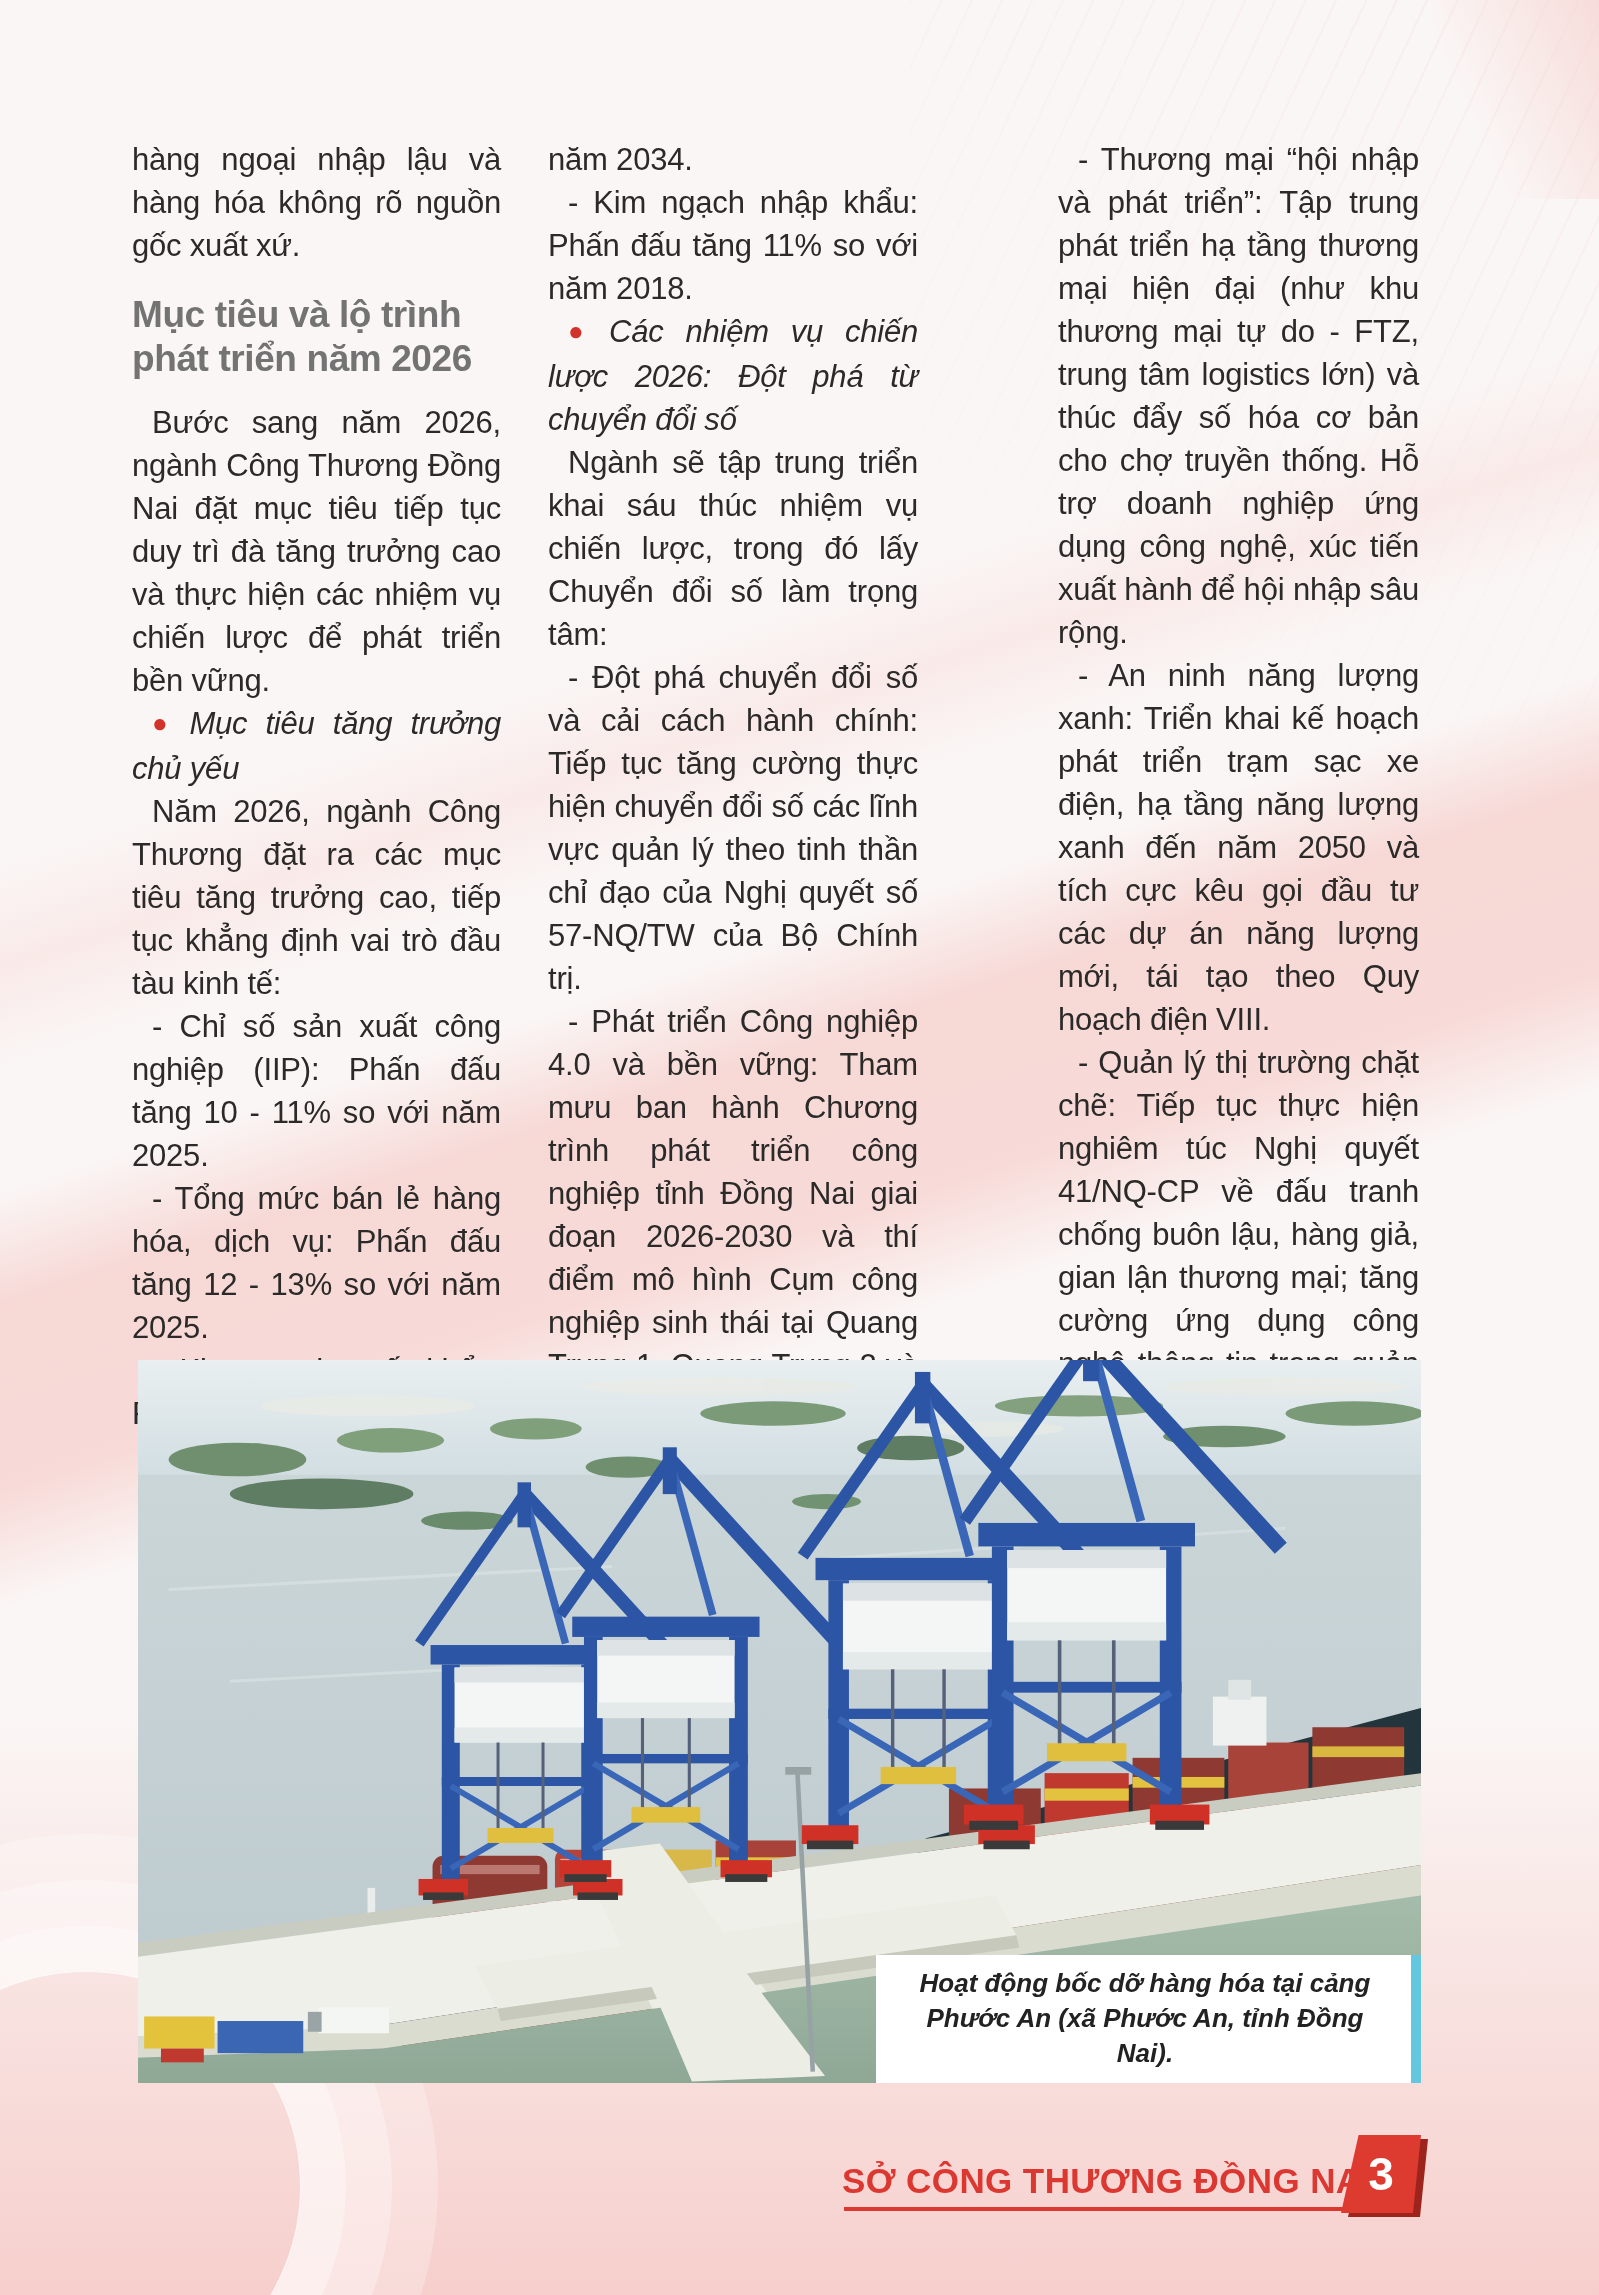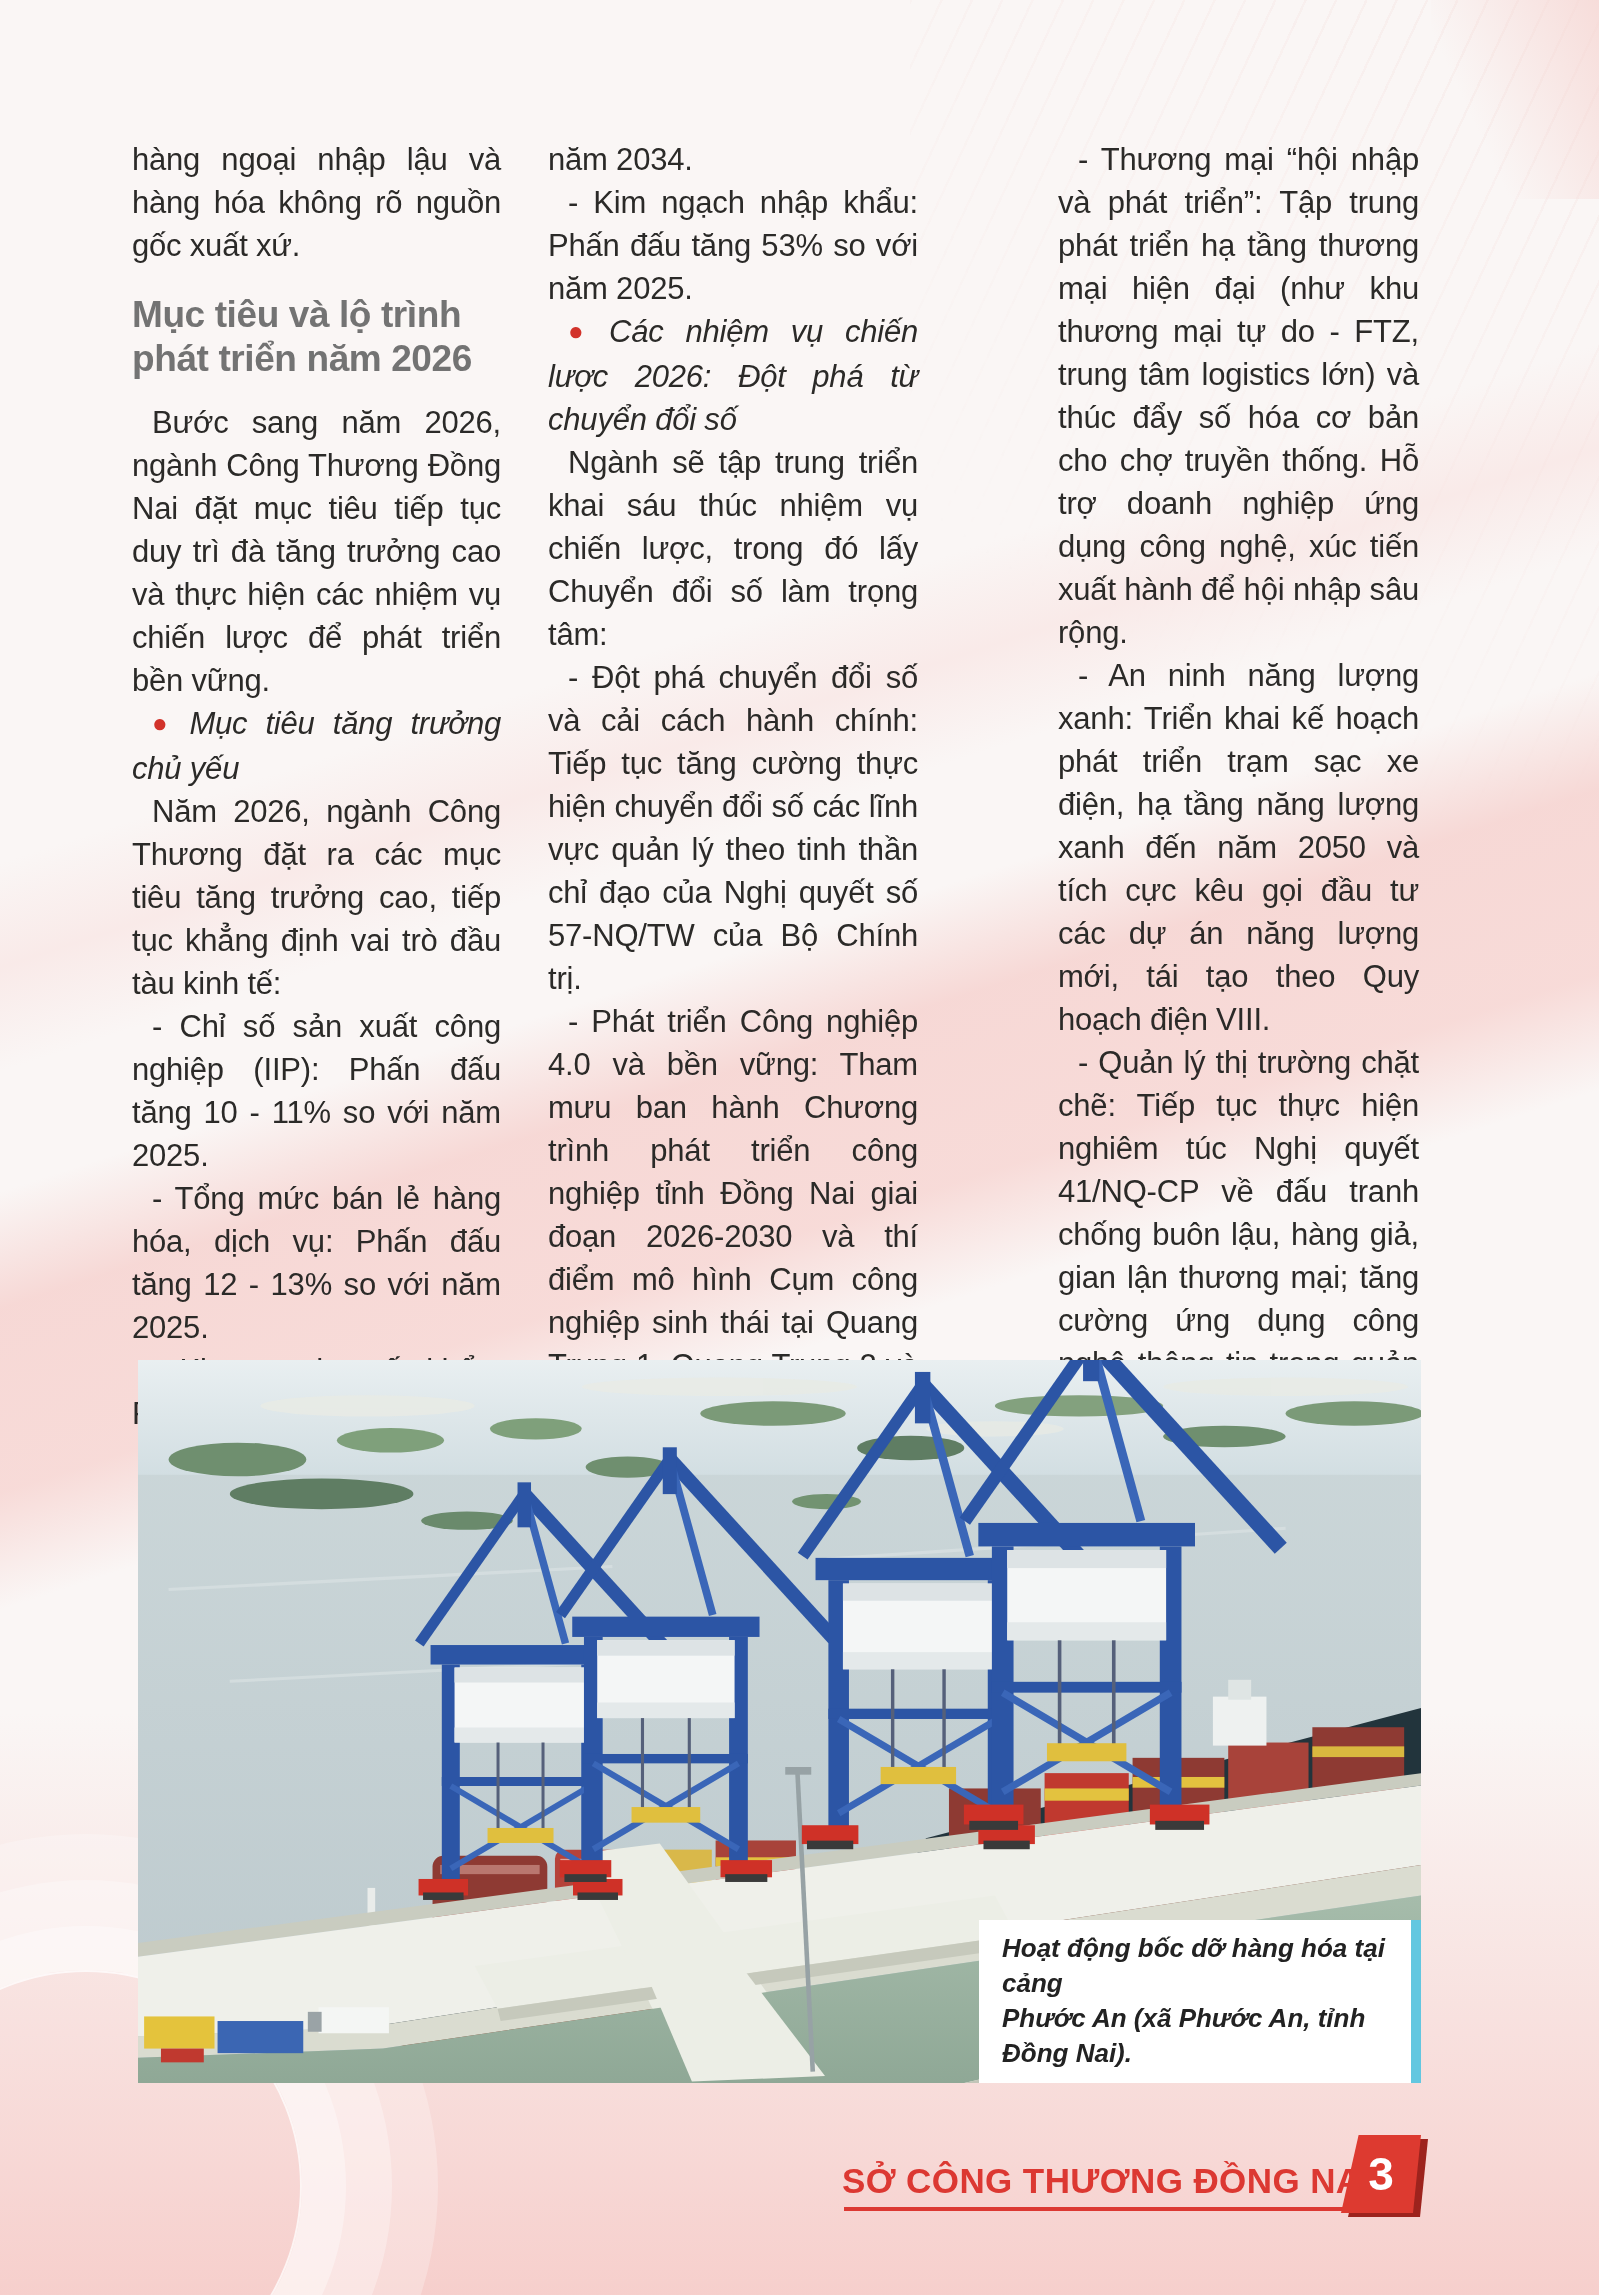--- a/index.html
+++ b/index.html
@@ -61,25 +61,25 @@
     position:relative;top:-2.3px;
   }
   .endmark{color:#1c1c1c;font-style:normal;margin-left:10.7px;font-size:29px;}
   
   .photo{
     position:absolute;left:138px;top:1360px;width:1283px;height:723px;
     overflow:hidden;background:#c9d3d6;
   }
   .photo svg{display:block;width:100%;height:100%;}
   .caption{
-    position:absolute;right:0;bottom:0;width:442px;box-sizing:border-box;
+    position:absolute;right:0;bottom:0;width:545px;box-sizing:border-box;
     background:#ffffff;border-right:10.7px solid #63c7e0;
     padding:10.7px 20px 12.2px 23px;
     font-size:26px;line-height:35px;font-weight:bold;font-style:italic;color:#222;
-    text-align:left;
+    text-align:center;
   }
   
   .footer-label{
     position:absolute;left:842px;top:2161px;width:496px;text-align:right;
     font-size:35px;font-weight:bold;color:#dc3832;letter-spacing:0.4px;white-space:nowrap;
   }
   .footer-line{position:absolute;left:844px;top:2207px;width:500px;height:3.8px;background:#dc3832;}
   .badge-shadow{
     position:absolute;left:1348px;top:2139px;width:80px;height:78px;background:#9d231d;
     clip-path:polygon(22% 0,100% 0,90% 100%,0 100%);
@@ -109,21 +109,21 @@
     <p class="ind">Bước sang năm 2026, ngành Công Thương Đồng Nai đặt mục tiêu tiếp tục duy trì đà tăng trưởng cao và thực hiện các nhiệm vụ chiến lược để phát triển bền vững.</p>
     <p class="bullet-p"><span class="dot">●</span><span>Mục tiêu tăng trưởng chủ yếu</span></p>
     <p class="ind">Năm 2026, ngành Công Thương đặt ra các mục tiêu tăng trưởng cao, tiếp tục khẳng định vai trò đầu tàu kinh tế:</p>
     <p class="ind">- Chỉ số sản xuất công nghiệp (IIP): Phấn đấu tăng 10 - 11% so với năm 2025.</p>
     <p class="ind">- Tổng mức bán lẻ hàng hóa, dịch vụ: Phấn đấu tăng 12 - 13% so với năm 2025.</p>
     <p class="ind">- Kim ngạch xuất khẩu: Phấn đấu tăng 10% so với</p>
   </div>
 
   <div class="col col-2">
     <p>năm 2034.</p>
-    <p class="ind">- Kim ngạch nhập khẩu: Phấn đấu tăng 53% so với năm 2025.</p>
+    <p class="ind">- Kim ngạch nhập khẩu: Phấn đấu tăng 11% so với năm 2018.</p>
     <p class="bullet-p"><span class="dot">●</span><span>Các nhiệm vụ chiến lược 2026: Đột phá từ chuyển đổi số</span></p>
     <p class="ind">Ngành sẽ tập trung triển khai sáu thúc nhiệm vụ chiến lược, trong đó lấy Chuyển đổi số làm trọng tâm:</p>
     <p class="ind">- Đột phá chuyển đổi số và cải cách hành chính: Tiếp tục tăng cường thực hiện chuyển đổi số các lĩnh vực quản lý theo tinh thần chỉ đạo của Nghị quyết số 57-NQ/TW của Bộ Chính trị.</p>
     <p class="ind">- Phát triển Công nghiệp 4.0 và bền vững: Tham mưu ban hành Chương trình phát triển công nghiệp tỉnh Đồng Nai giai đoạn 2026-2030 và thí điểm mô hình Cụm công nghiệp sinh thái tại Quang Trung 1, Quang Trung 2 và Hàng Gòn.</p>
   </div>
 
   <div class="col col-3">
     <p class="ind">- Thương mại “hội nhập và phát triển”: Tập trung phát triển hạ tầng thương mại hiện đại (như khu thương mại tự do - FTZ, trung tâm logistics lớn) và thúc đẩy số hóa cơ bản cho chợ truyền thống. Hỗ trợ doanh nghiệp ứng dụng công nghệ, xúc tiến xuất hành để hội nhập sâu rộng.</p>
     <p class="ind">- An ninh năng lượng xanh: Triển khai kế hoạch phát triển trạm sạc xe điện, hạ tầng năng lượng xanh đến năm 2050 và tích cực kêu gọi đầu tư các dự án năng lượng mới, tái tạo theo Quy hoạch điện VIII.</p>
     <p class="ind"><span>- Quản lý thị trường chặt chẽ: Tiếp tục thực hiện nghiêm túc Nghị quyết 41/NQ-CP về đấu tranh chống buôn lậu, hàng giả, gian lận thương mại; tăng cường ứng dụng công nghệ thông tin trong quản lý thị trường.</span><span class="endmark">■</span></p>

